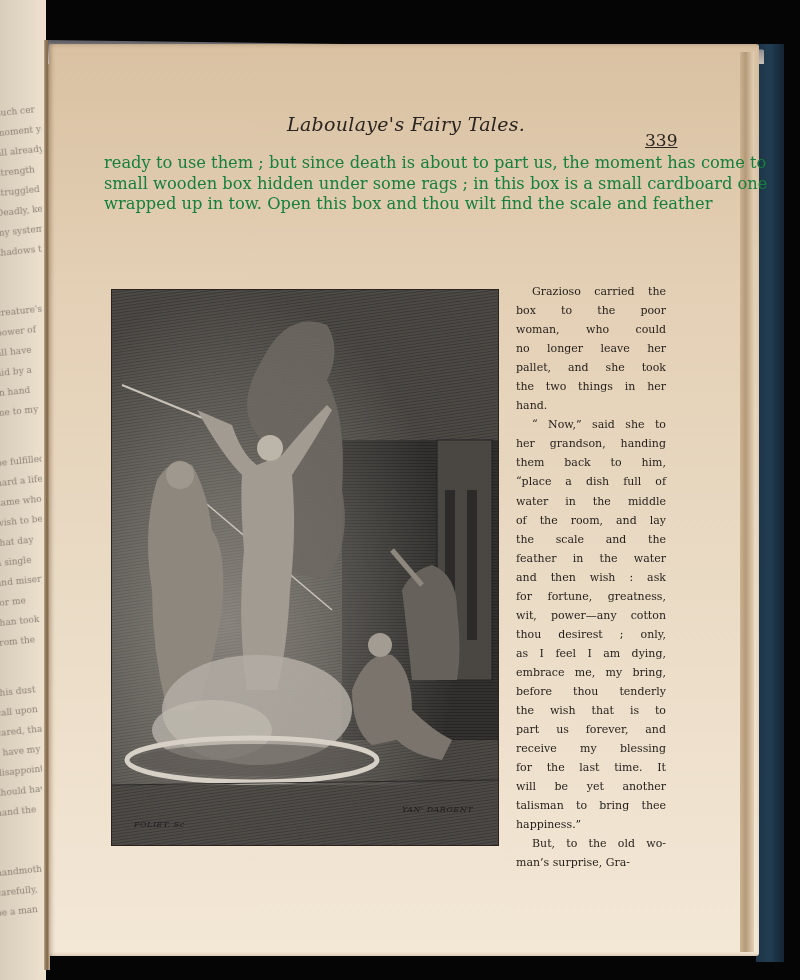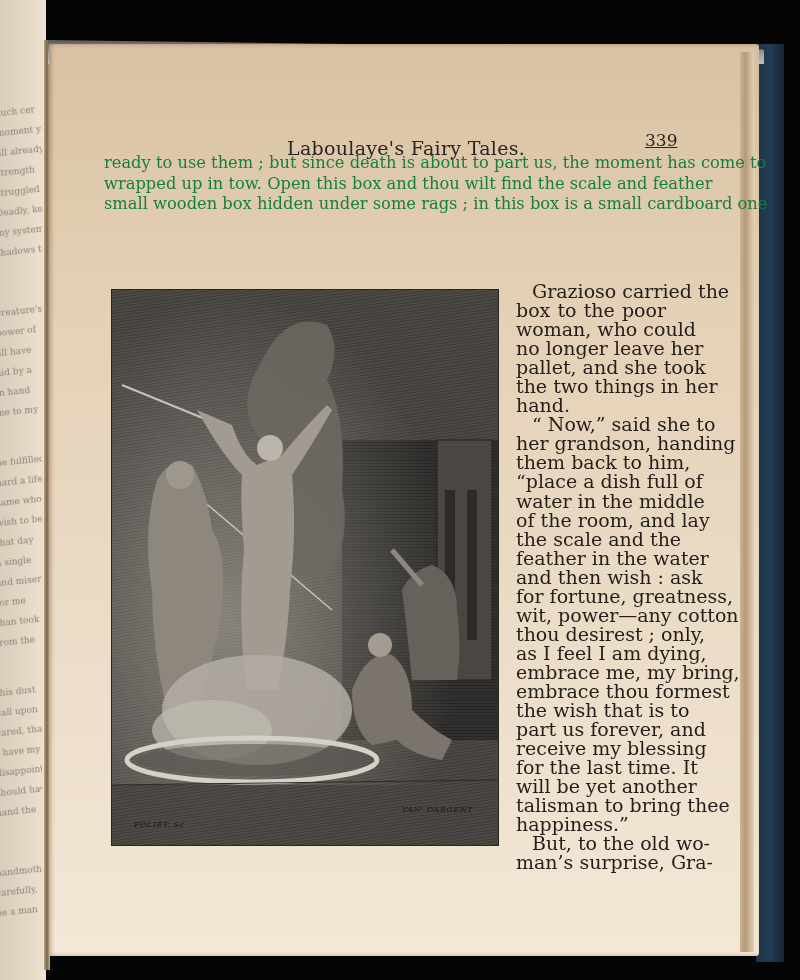--- a/index.html
+++ b/index.html
@@ -4,27 +4,27 @@
 <style>
   html,body{margin:0;padding:0;}
   body{width:800px;height:980px;background:#050505;position:relative;overflow:hidden;font-family:"DejaVu Serif","Liberation Serif",serif;}
   .left-page{position:absolute;left:0;top:0;width:46px;height:980px;background:linear-gradient(90deg,#d9cdbb 0%,#e4d8c6 60%,#efe3d0 100%);border-radius:0 0 0 0;overflow:hidden;}
   .left-page .ghost{position:absolute;left:-4px;width:46px;font-size:9px;line-height:13px;color:#8d8478;filter:blur(0.6px);white-space:nowrap;overflow:hidden;}
   .gutter{position:absolute;left:44px;top:40px;width:6px;height:930px;background:linear-gradient(90deg,#b9a58a,#7a6347 50%,#c9b08c);}
   .cover-right{position:absolute;left:756px;top:44px;width:28px;height:918px;background:linear-gradient(90deg,#1c3347,#223d52 50%,#142534);}
   .cover-edge-top{position:absolute;left:48px;top:40px;width:716px;height:24px;background:linear-gradient(180deg,#5a5a60,#a4a0a0 60%,#c8c1ba);clip-path:polygon(0 0,100% 40%,100% 100%,0 100%);}
   .page{position:absolute;left:49px;top:44px;width:710px;height:912px;background:linear-gradient(180deg,#d9c1a2 0%,#e3cfb4 25%,#eadbc5 60%,#f3e7d6 100%);border-radius:2px 3px 3px 2px;box-shadow:inset 2px 0 4px rgba(80,50,20,.35);}
   .page-edge{position:absolute;left:740px;top:52px;width:14px;height:900px;background:linear-gradient(90deg,#cbb292,#b49a78 40%,#e2cfb6);}
-  .header{position:absolute;left:287px;top:113px;font-size:19px;color:#2a2420;letter-spacing:.3px;margin-top:24px;}
+  .header{position:absolute;left:287px;top:113px;font-style:italic;font-size:19px;color:#2a2420;letter-spacing:.3px;}
   .pagenum{position:absolute;left:645px;top:130px;font-size:17px;color:#2a2420;text-decoration:underline;}
   .body-top{position:absolute;left:104px;top:153px;width:566px;font-size:16.3px;line-height:20.6px;color:#15803d;text-align:justify;}
   .body-top .line{display:block;text-align:justify;text-align-last:justify;white-space:nowrap;}
   .body-top .line.last{text-align-last:left;}
   .illus{position:absolute;left:111px;top:289px;width:386px;height:555px;border:1.5px solid #2a2420;overflow:hidden;background:#3a3836;}
-  .col{position:absolute;left:516px;top:282px;width:150px;font-size:19px;line-height:19.05px;color:#231e1a;}
+  .col{position:absolute;left:516px;top:282px;width:150px;font-size:11px;line-height:19.05px;color:#231e1a;}
   .col .line{display:block;white-space:nowrap;text-align:justify;text-align-last:justify;}
   .col .line.last{text-align-last:left;}
   .col .ind{padding-left:16px;}
   .sig{position:absolute;font-size:8px;color:#1d1b19;font-style:italic;letter-spacing:.5px;}
 </style>
 </head>
 <body>
 
 <div class="left-page" id="leftpage">
     <div class="ghost" style="top: 105px; transform: rotate(-6deg);">such cer</div>
@@ -67,22 +67,22 @@
 <div class="cover-edge-top"></div>
 
 <div class="page"></div>
 <div class="page-edge"></div>
 
 <div class="header">Laboulaye's Fairy Tales.</div>
 <div class="pagenum">339</div>
 
 <div class="body-top" id="toppara">
     <span class="line">ready to use them ; but since death is about to part us, the moment has come to</span>
+    <span class="line">small wooden box hidden under some rags ; in this box is a small cardboard one</span>
     <span class="line">wrapped up in tow.  Open this box and thou wilt find the scale and feather</span>
-    <span class="line">small wooden box hidden under some rags ; in this box is a small cardboard one</span>
   </div>
 
 <div class="illus">
   <svg width="386" height="555" viewBox="0 0 386 555">
     <defs>
       <pattern id="hatch" width="4" height="3" patternUnits="userSpaceOnUse" patternTransform="rotate(-8)">
         <rect width="4" height="3" fill="#3b3936"></rect>
         <line x1="0" y1="1" x2="4" y2="1" stroke="#5e5a55" stroke-width="1"></line>
       </pattern>
       <pattern id="hatchdark" width="3" height="3" patternUnits="userSpaceOnUse">
@@ -147,21 +147,21 @@
     <span class="line">water in the middle</span>
     <span class="line">of the room, and lay</span>
     <span class="line">the scale and the</span>
     <span class="line">feather in the water</span>
     <span class="line">and then wish : ask</span>
     <span class="line">for fortune, greatness,</span>
     <span class="line">wit, power—any cotton</span>
     <span class="line">thou desirest ; only,</span>
     <span class="line">as I feel I am dying,</span>
     <span class="line">embrace me, my bring,</span>
-    <span class="line">embrace thou formest</span>
+    <span class="line">before thou tenderly</span>
     <span class="line">the wish that is to</span>
     <span class="line">part us forever, and</span>
     <span class="line">receive my blessing</span>
     <span class="line">for the last time.  It</span>
     <span class="line">will be yet another</span>
     <span class="line">talisman to bring thee</span>
     <span class="line last">happiness.”</span>
     <span class="line ind">But, to the old wo-</span>
     <span class="line last">man’s surprise, Gra-</span>
   </div>

